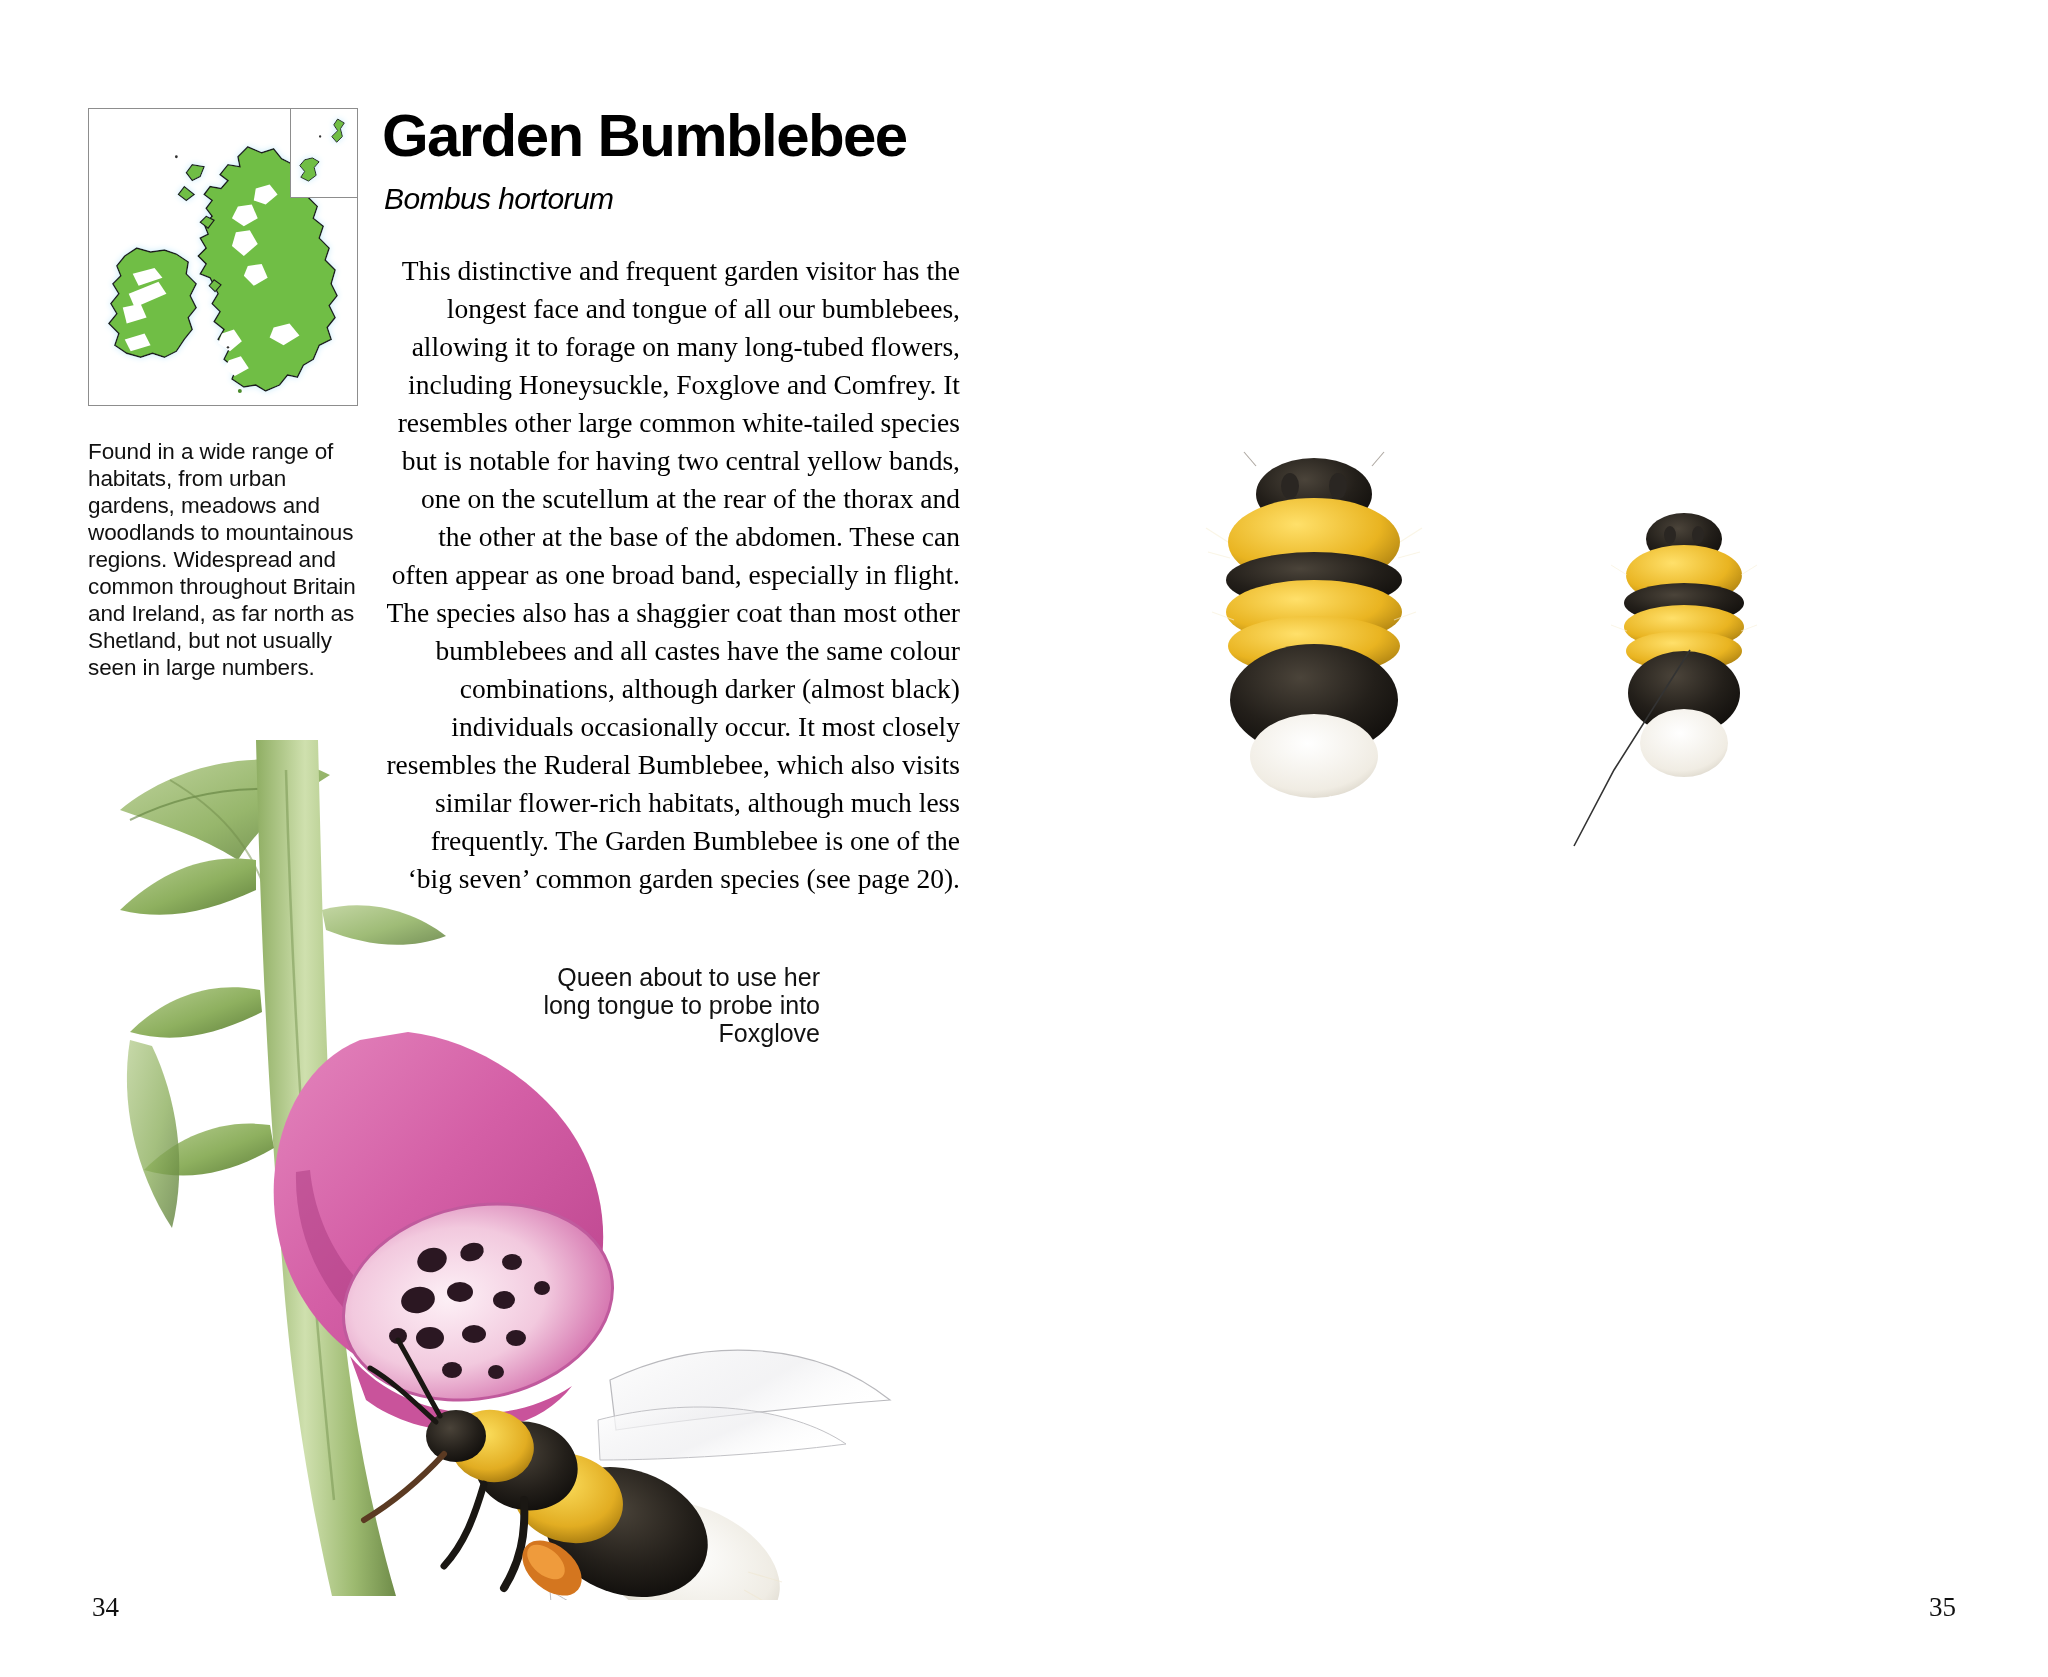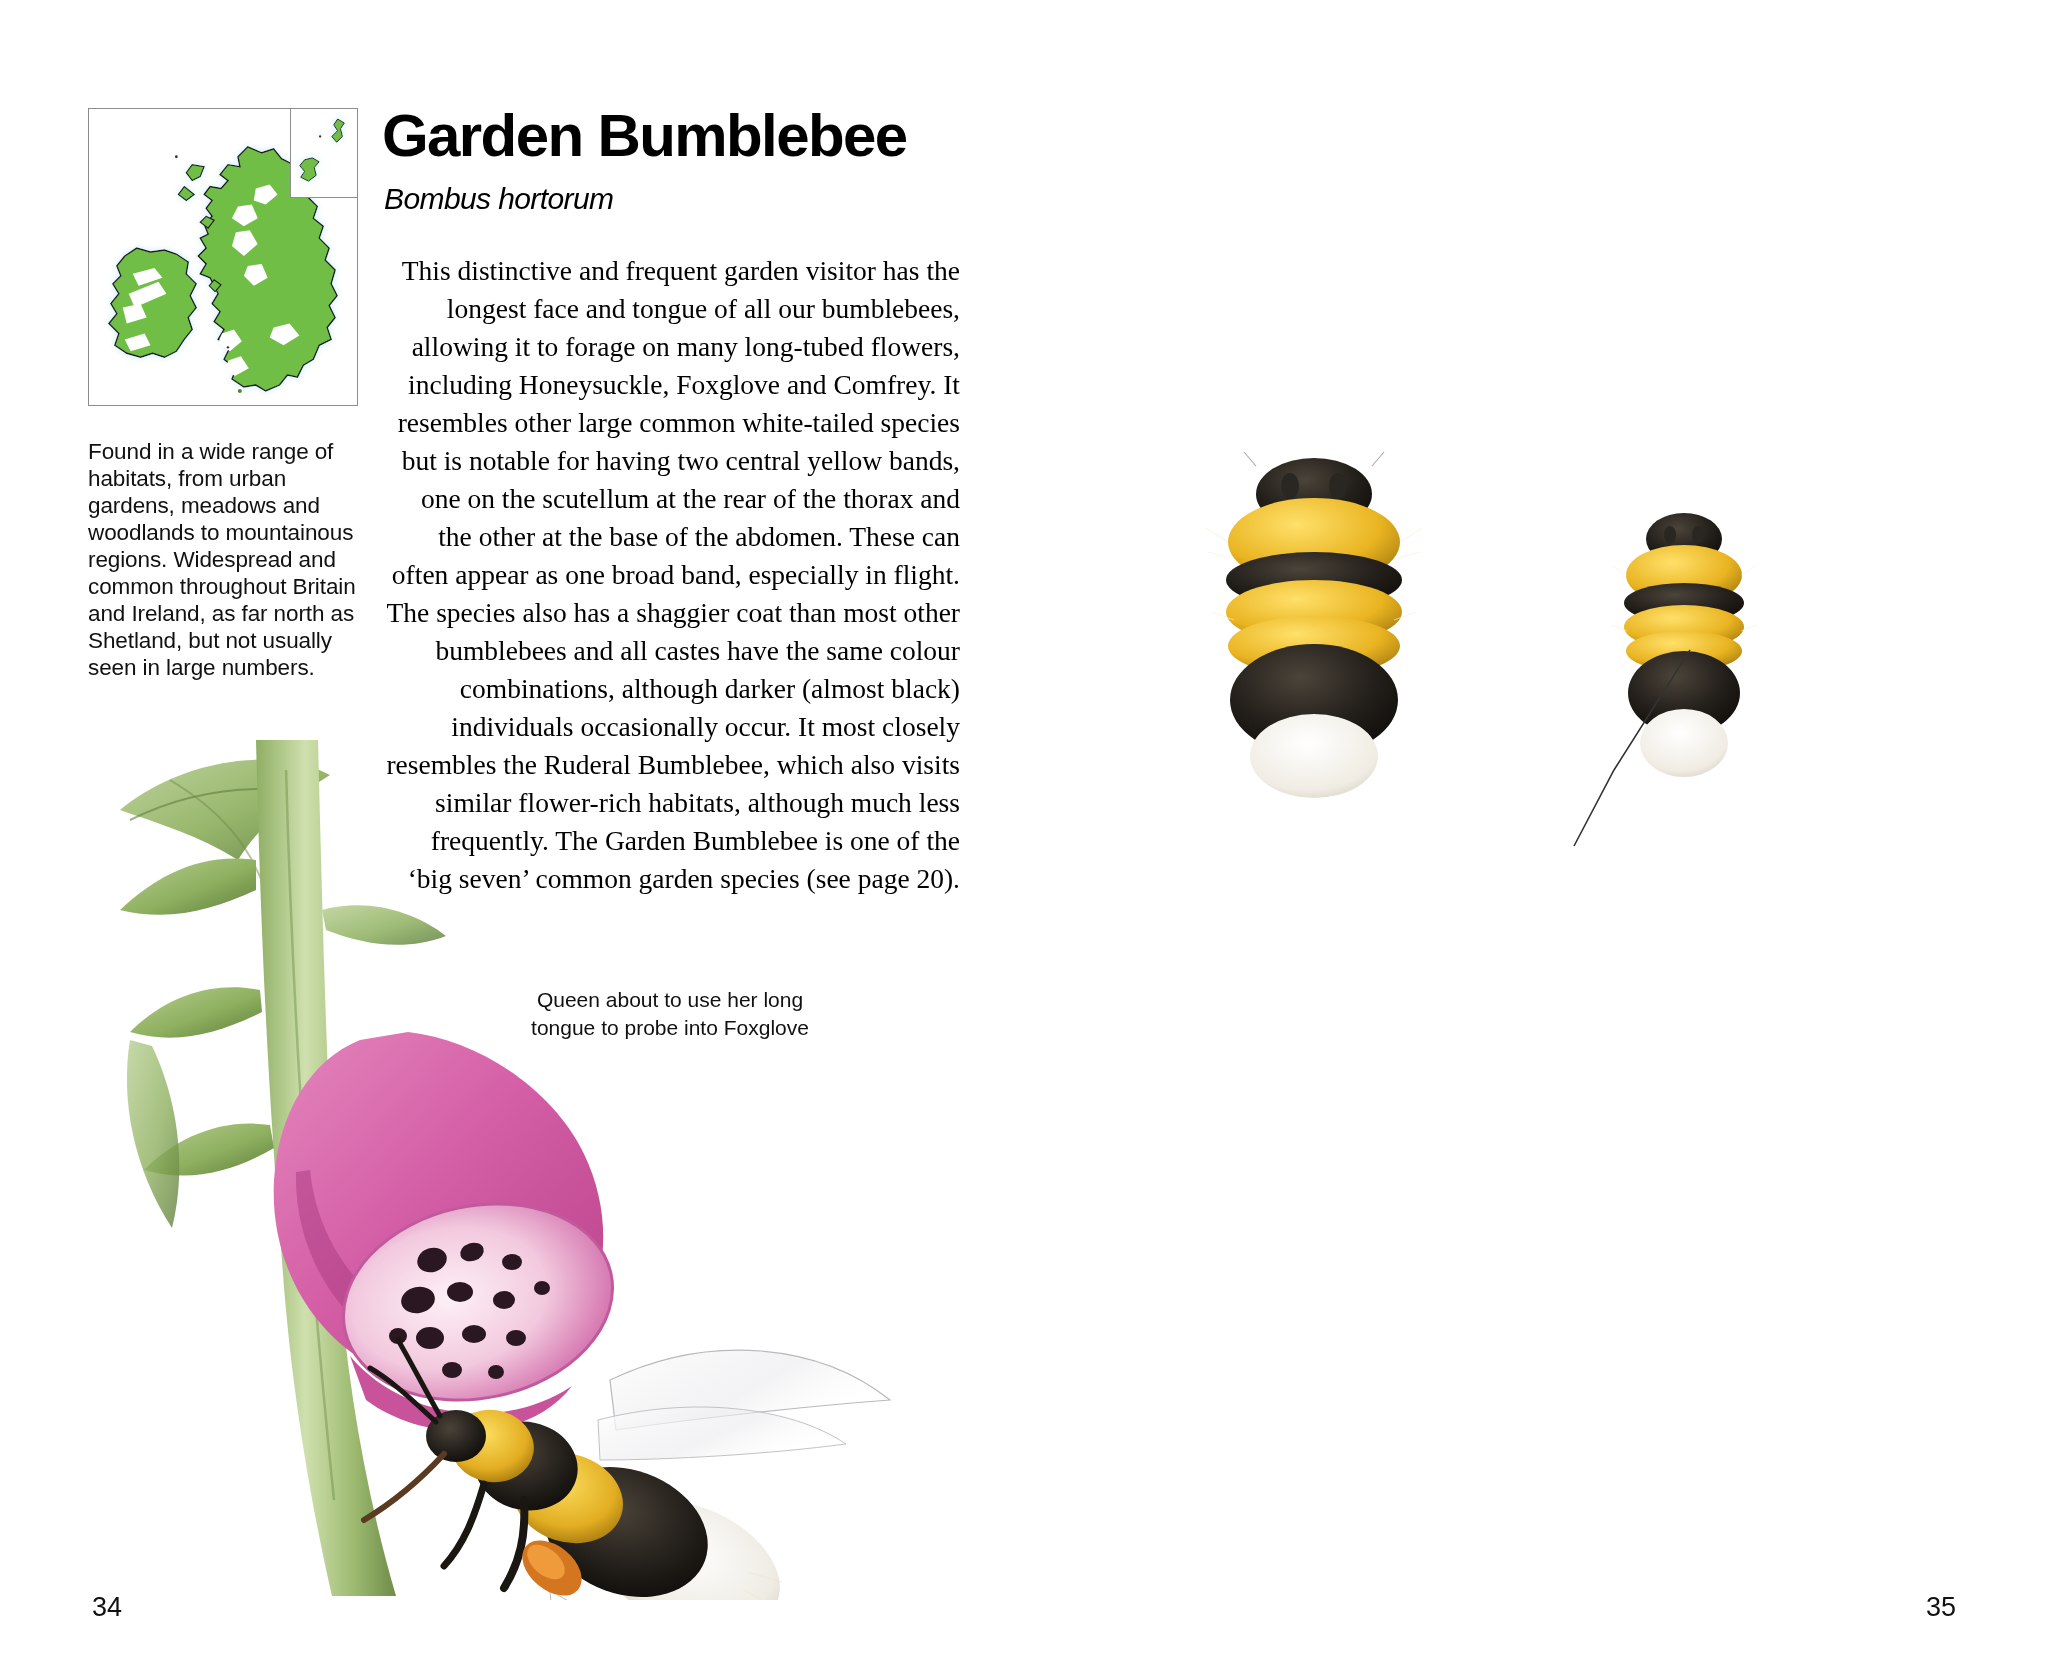--- a/index.html
+++ b/index.html
@@ -49,28 +49,28 @@
     letter-spacing:-0.6px;
   }
   .main-text {
     position:absolute; left:382px; top:252px; width:578px;
     font-family:"Liberation Serif", serif;
     font-size:27.5px; line-height:38px; color:#000;
     text-align:right;
   }
 
   .foxglove-caption {
-    position:absolute; left:520px; top:986px; width:300px;
-    font-size:21px; line-height:28px; color:#111; text-align:center;
+    position:absolute; left:520px; top:963px; width:300px;
+    font-size:25px; line-height:28px; color:#111; text-align:right;
   }
 
   .illus-plant { position:absolute; left:60px; top:740px; width:900px; height:860px; }
 
   .pagenum {
-    position:absolute; font-family:Liberation Sans, sans-serif;
+    position:absolute; font-family:Liberation Serif, serif;
     font-size:27px; color:#111;
   }
   .pagenum.left  { left:92px;  top:1592px; }
   .pagenum.right { right:92px; top:1592px; }
 
   svg { display:block; }
 </style>
 </head>
 <body>
 

